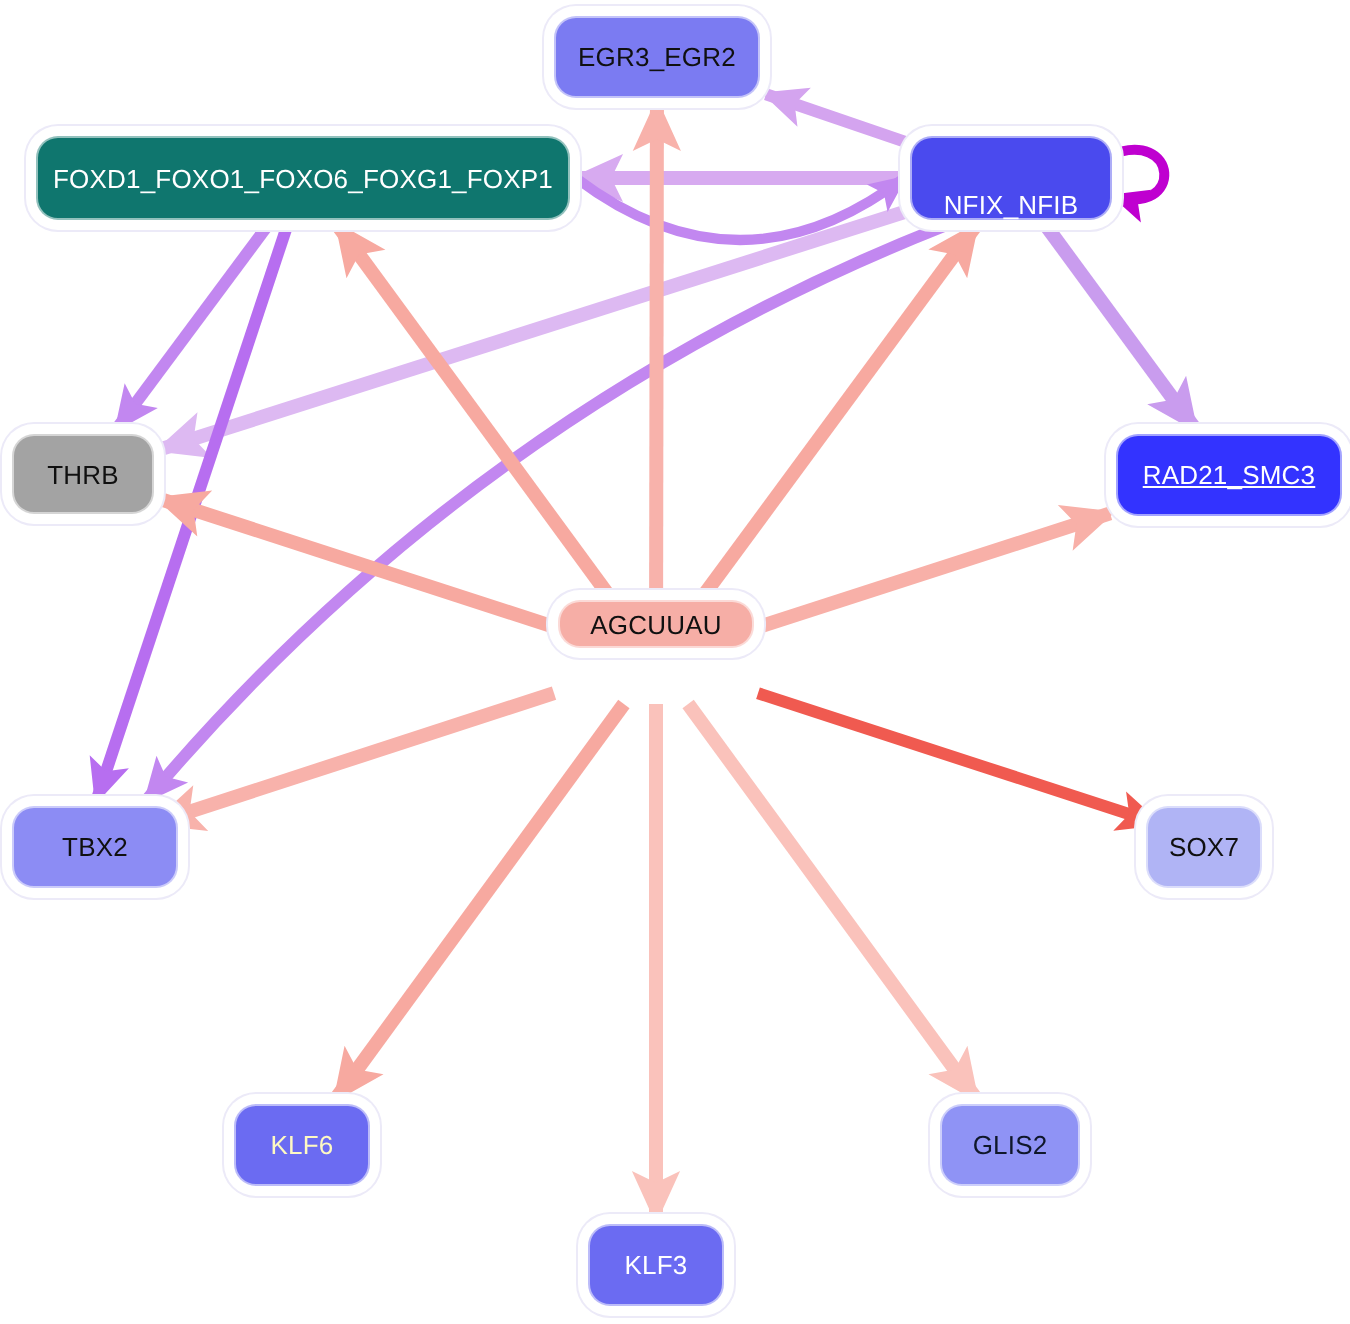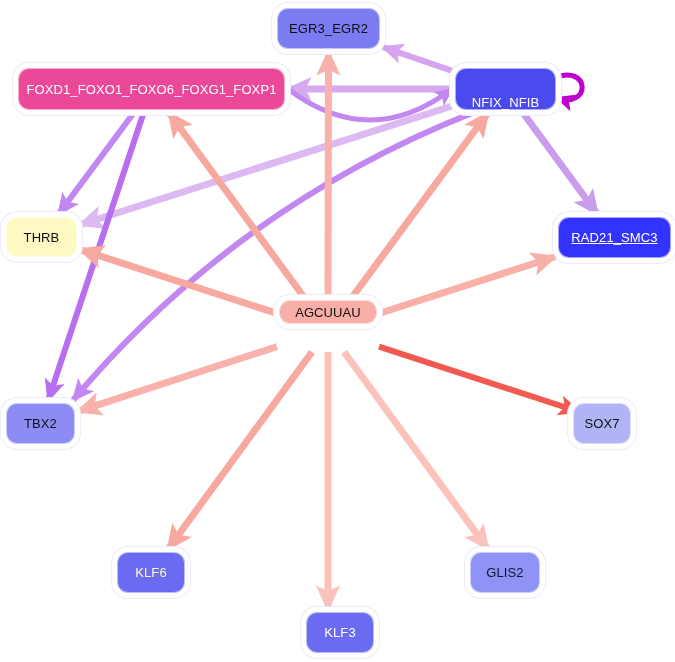--- a/index.html
+++ b/index.html
@@ -124,44 +124,44 @@
       <path d="M 277 313.4450261780105 L 80 249.4973821989529" fill="none" stroke="#f7a9a0" stroke-width="7" stroke-linecap="butt" marker-end="url(#arrow-14)"></path>
       <path d="M 277 346.58608695652174 L 78 411.30434782608694" fill="none" stroke="#f8b2ab" stroke-width="7" stroke-linecap="butt" marker-end="url(#arrow-15)"></path>
       <path d="M 311.9422680412371 352 L 168.15257731958764 549" fill="none" stroke="#f7a9a0" stroke-width="7" stroke-linecap="butt" marker-end="url(#arrow-16)"></path>
       <path d="M 328 352 L 328 609" fill="none" stroke="#fac2bb" stroke-width="7" stroke-linecap="butt" marker-end="url(#arrow-17)"></path>
       <path d="M 344.0577319587629 352 L 487.84742268041236 549" fill="none" stroke="#fac2bb" stroke-width="7" stroke-linecap="butt" marker-end="url(#arrow-18)"></path>
     </svg>
   <div id="node-layer">
       <div class="node" style="left: 277px; top: 8px; width: 103px; height: 41px; background: rgb(123, 123, 242); color: rgb(16, 16, 16);">
         <span>EGR3_EGR2</span>
       </div>
-      <div class="node" style="left: 18px; top: 68px; width: 267px; height: 42px; background: #ec4899; color: rgb(255, 255, 255);">
+      <div class="node" style="left: 18px; top: 68px; width: 267px; height: 42px; background: #0f766e; color: rgb(255, 255, 255);">
         <span>FOXD1_FOXO1_FOXO6_FOXG1_FOXP1</span>
       </div>
       <div class="node" style="left: 455px; top: 68px; width: 101px; height: 42px; background: rgb(74, 74, 238); color: rgb(255, 255, 255); align-items: flex-end;">
         <span>NFIX_NFIB</span>
       </div>
-      <div class="node" style="left: 6px; top: 217px; width: 71px; height: 40px; background: #fef9c3; color: rgb(16, 16, 16);">
+      <div class="node" style="left: 6px; top: 217px; width: 71px; height: 40px; background: #a3a3a3; color: rgb(16, 16, 16);">
         <span>THRB</span>
       </div>
       <div class="node" style="left: 558px; top: 217px; width: 113px; height: 41px; background: rgb(51, 51, 255); color: rgb(255, 255, 255); text-decoration: underline;">
         <span>RAD21_SMC3</span>
       </div>
       <div class="node" style="left: 279px; top: 300px; width: 98px; height: 24px; background: rgb(246, 174, 166); color: rgb(16, 16, 16);">
         <span>AGCUUAU</span>
       </div>
-      <div class="node" style="left: 6px; top: 403px; width: 69px; height: 41px; background: rgb(140, 140, 244); color: rgb(16, 16, 16);">
+      <div class="node" style="left: 6px; top: 403px; width: 83px; height: 41px; background: rgb(140, 140, 244); color: rgb(16, 16, 16);">
         <span>TBX2</span>
       </div>
       <div class="node" style="left: 573px; top: 403px; width: 58px; height: 41px; background: rgb(176, 180, 245); color: rgb(16, 16, 16);">
         <span>SOX7</span>
       </div>
       <div class="node" style="left: 117px; top: 552px; width: 68px; height: 41px; background: rgb(107, 107, 242); color: #fef9c3;">
         <span>KLF6</span>
       </div>
       <div class="node" style="left: 470px; top: 552px; width: 70px; height: 41px; background: rgb(143, 147, 245); color: #0f172a;">
         <span>GLIS2</span>
       </div>
-      <div class="node" style="left: 294px; top: 612px; width: 68px; height: 41px; background: rgb(107, 107, 242); color: rgb(255, 255, 255); margin-left: 12px;">
+      <div class="node" style="left: 294px; top: 612px; width: 68px; height: 41px; background: rgb(107, 107, 242); color: rgb(255, 255, 255);">
         <span>KLF3</span>
       </div>
     </div>
 </div>
 
 </body></html>

